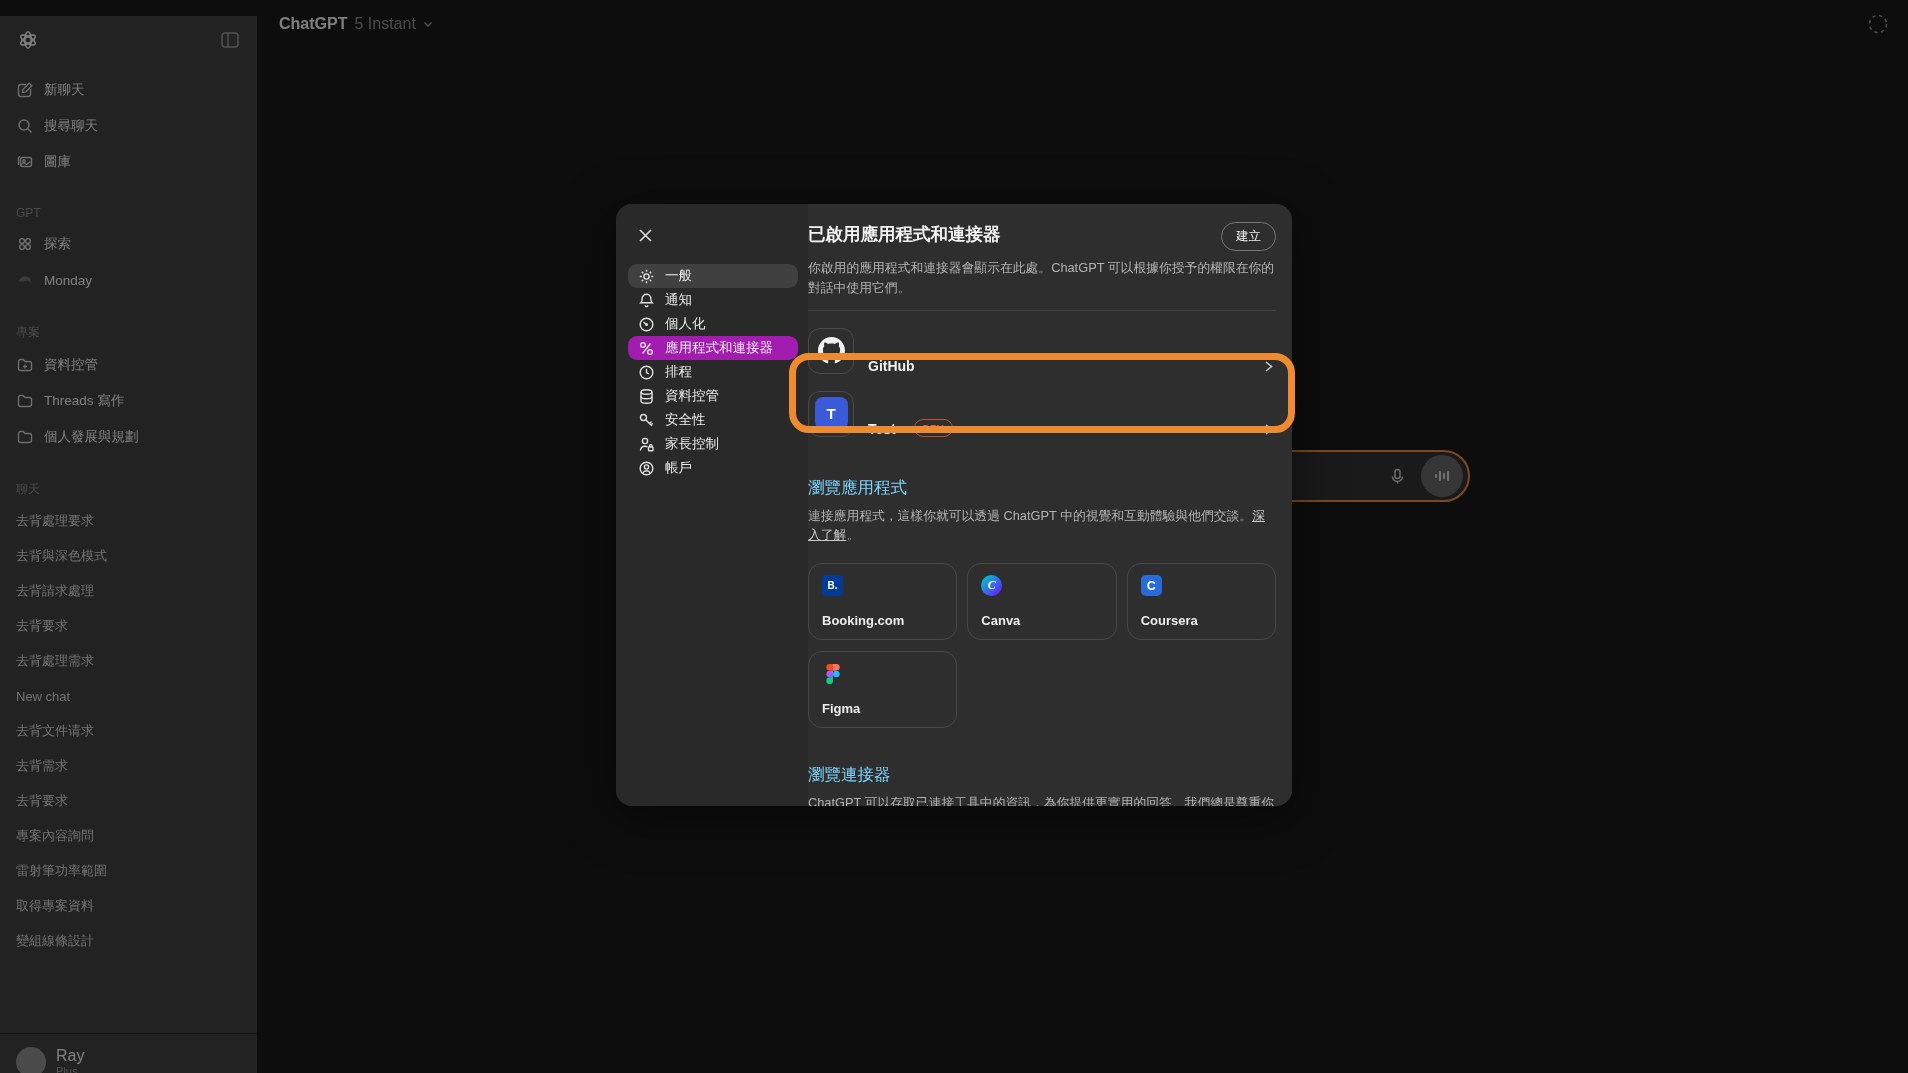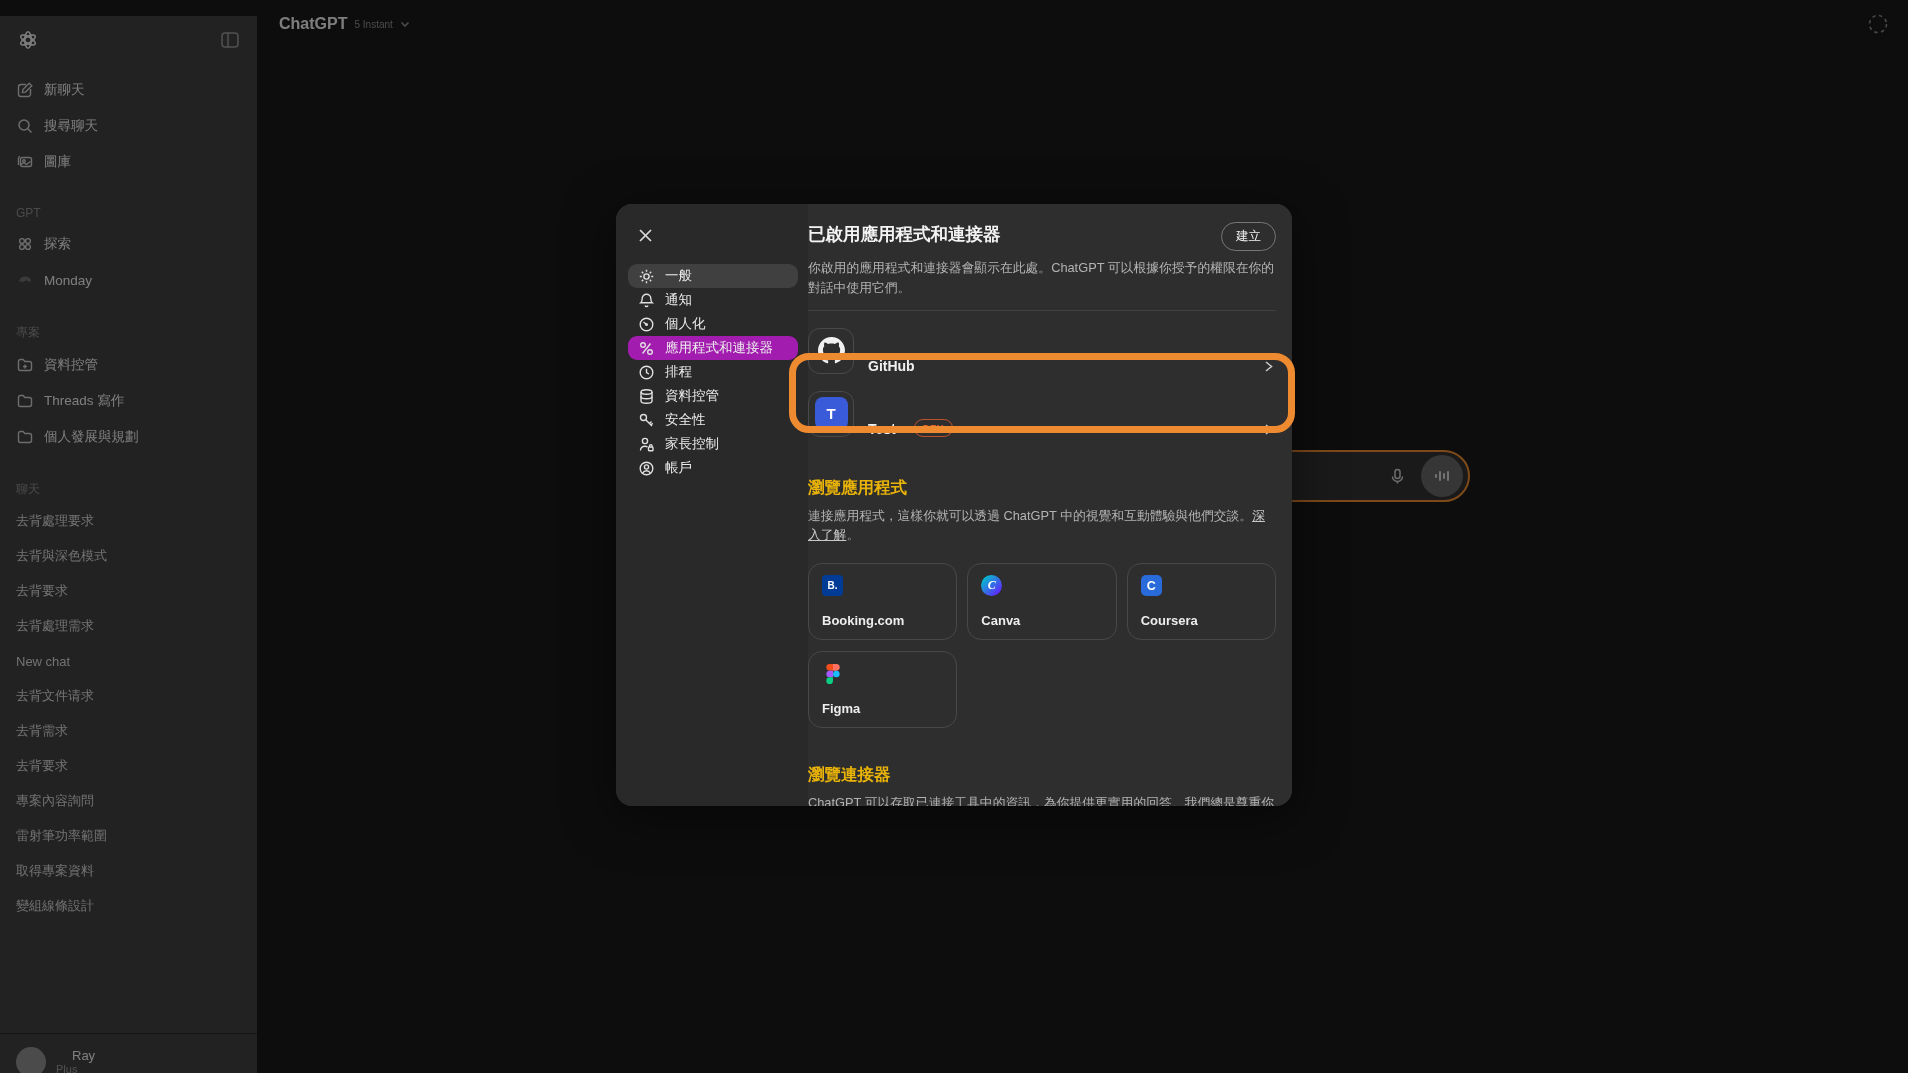--- a/index.html
+++ b/index.html
@@ -11,28 +11,28 @@
   .sidebar { position:absolute; left:0; top:16px; width:257px; height:100%; background:#404040; z-index:1; }
   .sb-header { height:48px; display:flex; align-items:center; justify-content:space-between; padding:0 16px; }
   .sb-logo { width:24px; height:24px; color:#ededed; }
   .sb-toggle { width:22px; height:22px; color:#9a9a9a; cursor:pointer; }
   .sb-item { display:flex; align-items:center; gap:10px; height:36px; margin:0 8px; padding:0 8px; border-radius:8px; color:#ededed; font-size:13.5px; cursor:pointer; }
   .sb-item .ic { width:18px; height:18px; color:#cfcfcf; flex:0 0 auto; display:flex; }
   .sb-section { margin:26px 16px 6px 16px; font-size:12px; color:#8d8d8d; }
   .chat-list .sb-item { height:34px; margin:1px 8px; color:#d6d6d6; font-size:13px; white-space:nowrap; overflow:hidden; }
   .sb-footer { position:absolute; bottom:0; left:0; width:100%; height:56px; border-top:1px solid #262626; display:flex; align-items:center; gap:10px; padding:0 16px; cursor:pointer; }
   .avatar { width:30px; height:30px; border-radius:50%; background:#8f8f8f; flex:0 0 auto; }
-  .user-name { font-size:13px; color:#f0f0f0; line-height:1.2;margin-left:16px; }
+  .user-name { font-size:16px; color:#f0f0f0; line-height:1.2; }
   .user-plan { font-size:11px; color:#9a9a9a;text-decoration:underline; }
 
   
   .main { position:absolute; left:257px; top:0; right:0; height:100%; background:#191919; z-index:1; }
   .main-header { height:48px; display:flex; align-items:center; padding:0 22px; }
   .app-title { font-size:16px; font-weight:700; color:#ececec; }
-  .app-model { font-size:10px; color:#8f8f8f; margin-left:7px; }
+  .app-model { font-size:16px; color:#8f8f8f; margin-left:7px; }
   .hdr-caret { width:14px; height:14px; color:#8f8f8f; margin-left:5px; }
   .tmp-chat { position:absolute; top:12px; right:18px; width:24px; height:24px; color:#8a8a8a; cursor:pointer; }
 
   
   .composer { position:absolute; left:743px; top:450px; width:470px; height:52px; border-radius:26px;
               background:#323232; border:2px solid #ee8b30; display:flex; align-items:center; justify-content:flex-end; gap:14px; padding-right:5px; }
   .mic { width:19px; height:19px; color:#cfcfcf; cursor:pointer; }
   .voice-btn { width:42px; height:42px; border-radius:50%; background:#666; display:flex; align-items:center; justify-content:center; cursor:pointer; }
   .voice-btn svg { width:18px; height:18px; color:#e6e6e6; }
 
@@ -59,21 +59,21 @@
   .divider { border-top:1px solid #404040; margin-top:12px; }
 
   .conn-row { display:flex; align-items:flex-end; gap:14px; height:56px; margin-top:7px; cursor:pointer; }
   .tile { width:46px; height:46px; border:1px solid #4a4a4a; border-radius:12px; display:flex; align-items:center; justify-content:center; flex:0 0 auto; }
   .tile svg { width:27px; height:27px; fill:#f0f0f0; }
   .tile-inner { width:33px; height:33px; border-radius:8px; background:#3a5bd9; color:#fff; font-weight:700; font-size:15px; display:flex; align-items:center; justify-content:center; }
   .conn-name { font-size:14px; font-weight:600; color:#f0f0f0; }
   .badge-dev { margin-left:4px; font-size:9.5px; font-weight:700; letter-spacing:.5px; color:#e8602c; border:1px solid rgba(232,96,44,.75); border-radius:999px; padding:2.5px 8px; }
   .row-chevron { margin-left:auto; width:15px; height:15px; color:#c9c9c9; }
 
-  .sec-title { font-size:16.5px; font-weight:700; color:#eab308; }
+  .sec-title { font-size:16.5px; font-weight:400; color:#7dd3fc; }
   .browse-apps { margin-top:40px; }
   .cards { margin-top:18px; display:grid; grid-template-columns:repeat(3,1fr); gap:11px 10px; }
   .card { height:77px; border:1px solid #484848; border-radius:14px; padding:11px 13px; display:flex; flex-direction:column; justify-content:space-between; cursor:pointer; background:#2e2e2e; }
   .card-label { font-size:13px; font-weight:600; color:#ededed; }
   .lg { width:21px; height:21px; display:flex; align-items:center; justify-content:center; color:#fff; font-weight:700; }
   .lg-booking { background:#003b95; border-radius:4px; font-size:10px; }
   .lg-canva { background:linear-gradient(135deg,#00c4cc 10%,#6420ff 90%); border-radius:50%; font-size:12px; font-family:"Liberation Serif","DejaVu Serif",serif; font-style:italic; }
   .lg-coursera { background:#2a6bdb; border-radius:5px; font-size:12.5px; }
   .browse-conn { margin-top:36px; }
 
@@ -189,20 +189,23 @@
     <div class="chat-list">
 
         <div class="sb-item">
           <span>去背處理要求</span>
         </div>
 
         <div class="sb-item">
           <span>去背與深色模式</span>
         </div>
 
+        <div class="sb-item">
+          <span>去背請求處理</span>
+        </div>
 
         <div class="sb-item">
           <span>去背要求</span>
         </div>
 
         <div class="sb-item">
           <span>去背處理需求</span>
         </div>
 
         <div class="sb-item">

